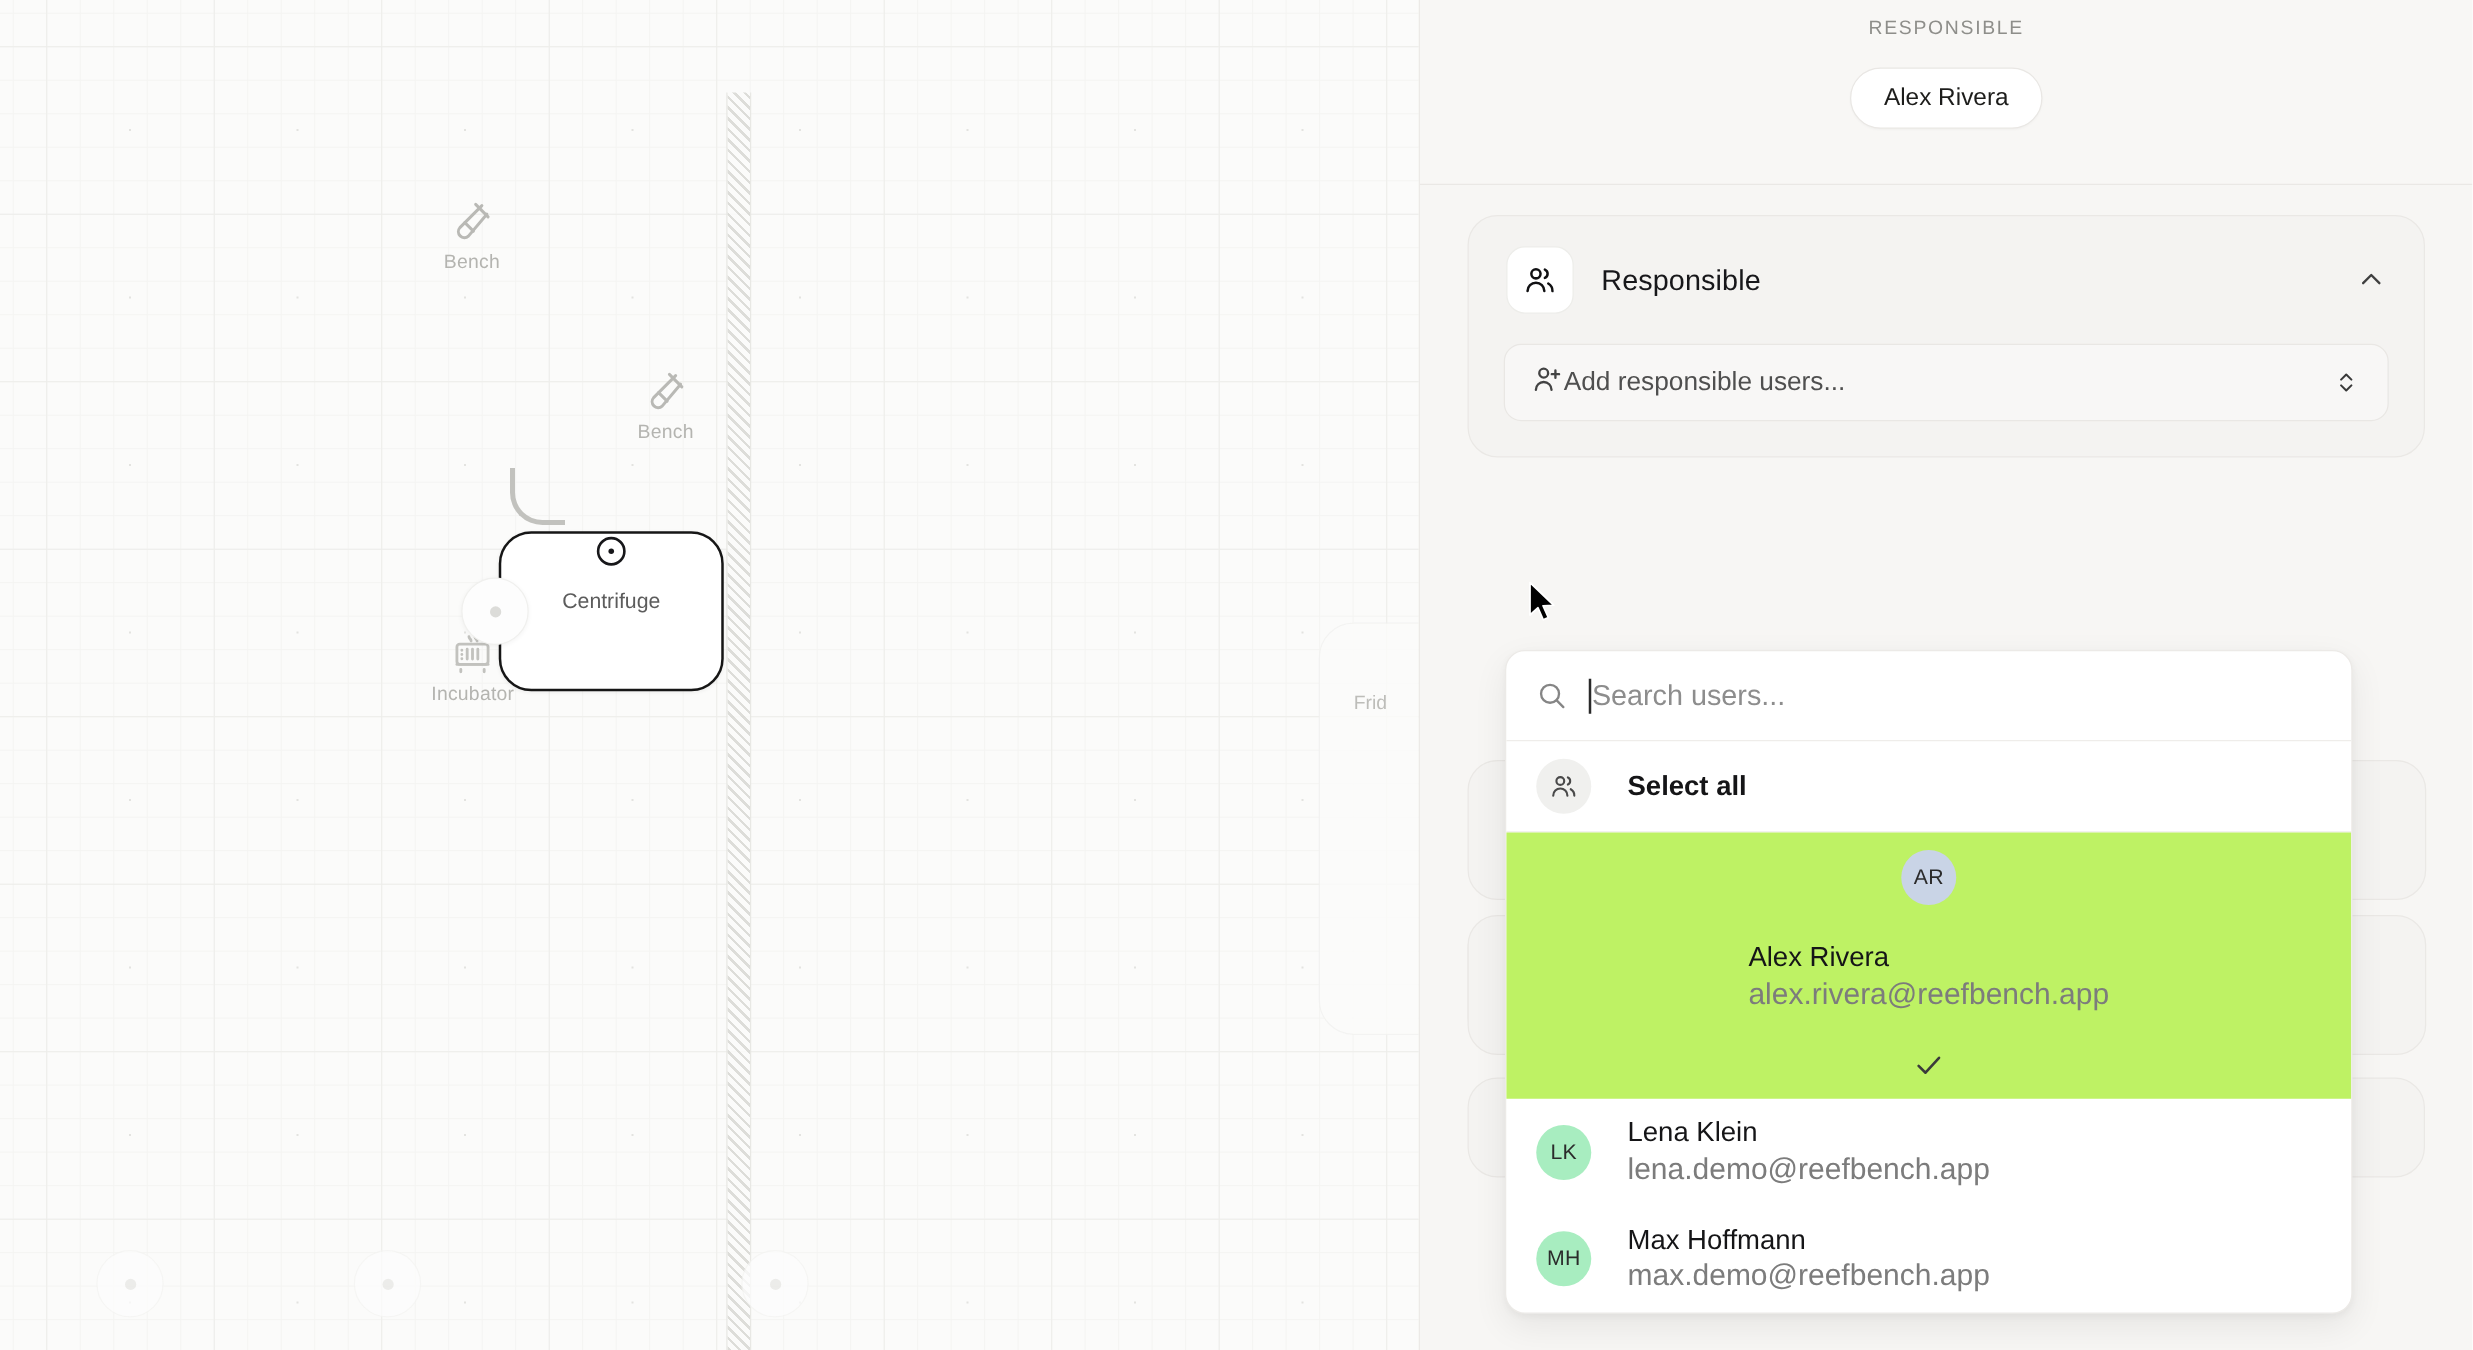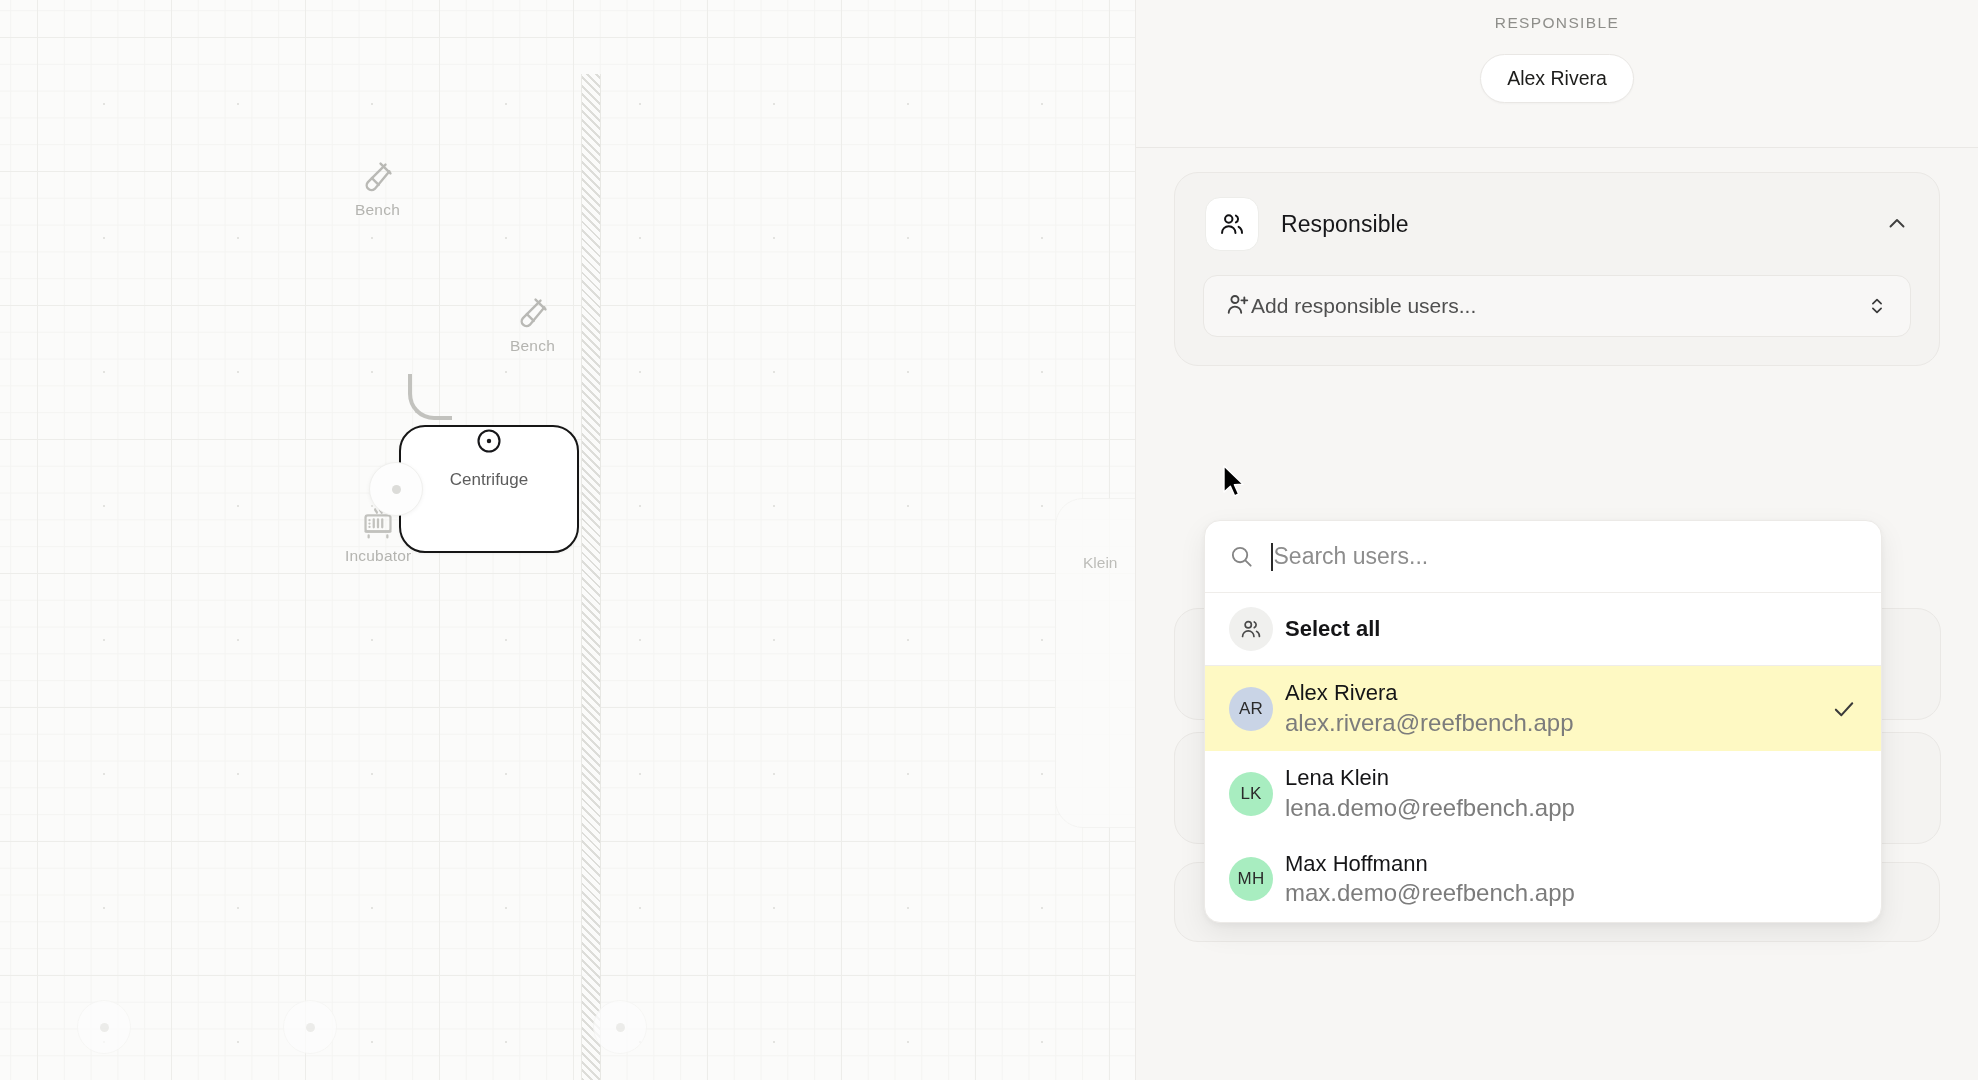--- a/index.html
+++ b/index.html
@@ -286,27 +286,28 @@
     margin-right: 1px;
   }
   .search-ph {
     font-size: 23px;
     color: #8d8d8d;
   }
 
   .opt {
     display: flex;
     align-items: center;
-    gap: 12px;
+    gap: 29px;
     padding: 14px 24px;
     cursor: pointer;
     min-height: 62px;
   }
   .opt.selected {
-    background: #fef9c3;
+    background: #bef264;
+    flex-direction: column;
   }
   .opt-sep { border-bottom: 1px solid #efedea; }
 
   .av {
     width: 44px; height: 44px;
     border-radius: 50%;
     display: flex; align-items: center; justify-content: center;
     font-size: 17px;
     color: #2b2b2b;
     flex: 0 0 auto;
@@ -402,21 +403,21 @@
       <span>
         <svg width="28" height="28" viewBox="0 0 24 24" fill="none" stroke="#17171a" stroke-width="1.8">
           <circle cx="12" cy="12" r="9"></circle>
           <circle cx="12" cy="12" r="1.9" fill="#17171a" stroke="none"></circle>
         </svg>
       </span>
       <span class="node-label">Centrifuge</span>
     </div>
 
     <div class="ghost-card" style="left:1055px; top:498px; width:250px; height:330px;"></div>
-    <span class="clip-label" style="left:1083px; top:554px;">Klein</span>
+    <span class="clip-label" style="left:1083px; top:554px;">Frid</span>
 
     <div class="ghost-handle" style="left:77px; top:1000px;"></div>
     <div class="ghost-handle" style="left:283px; top:1000px;"></div>
     <div class="ghost-handle" style="left:593px; top:1000px;"></div>
   </div>
 
   <div class="panel">
 
     <div class="panel-head">
       <div class="eyebrow">RESPONSIBLE</div>

